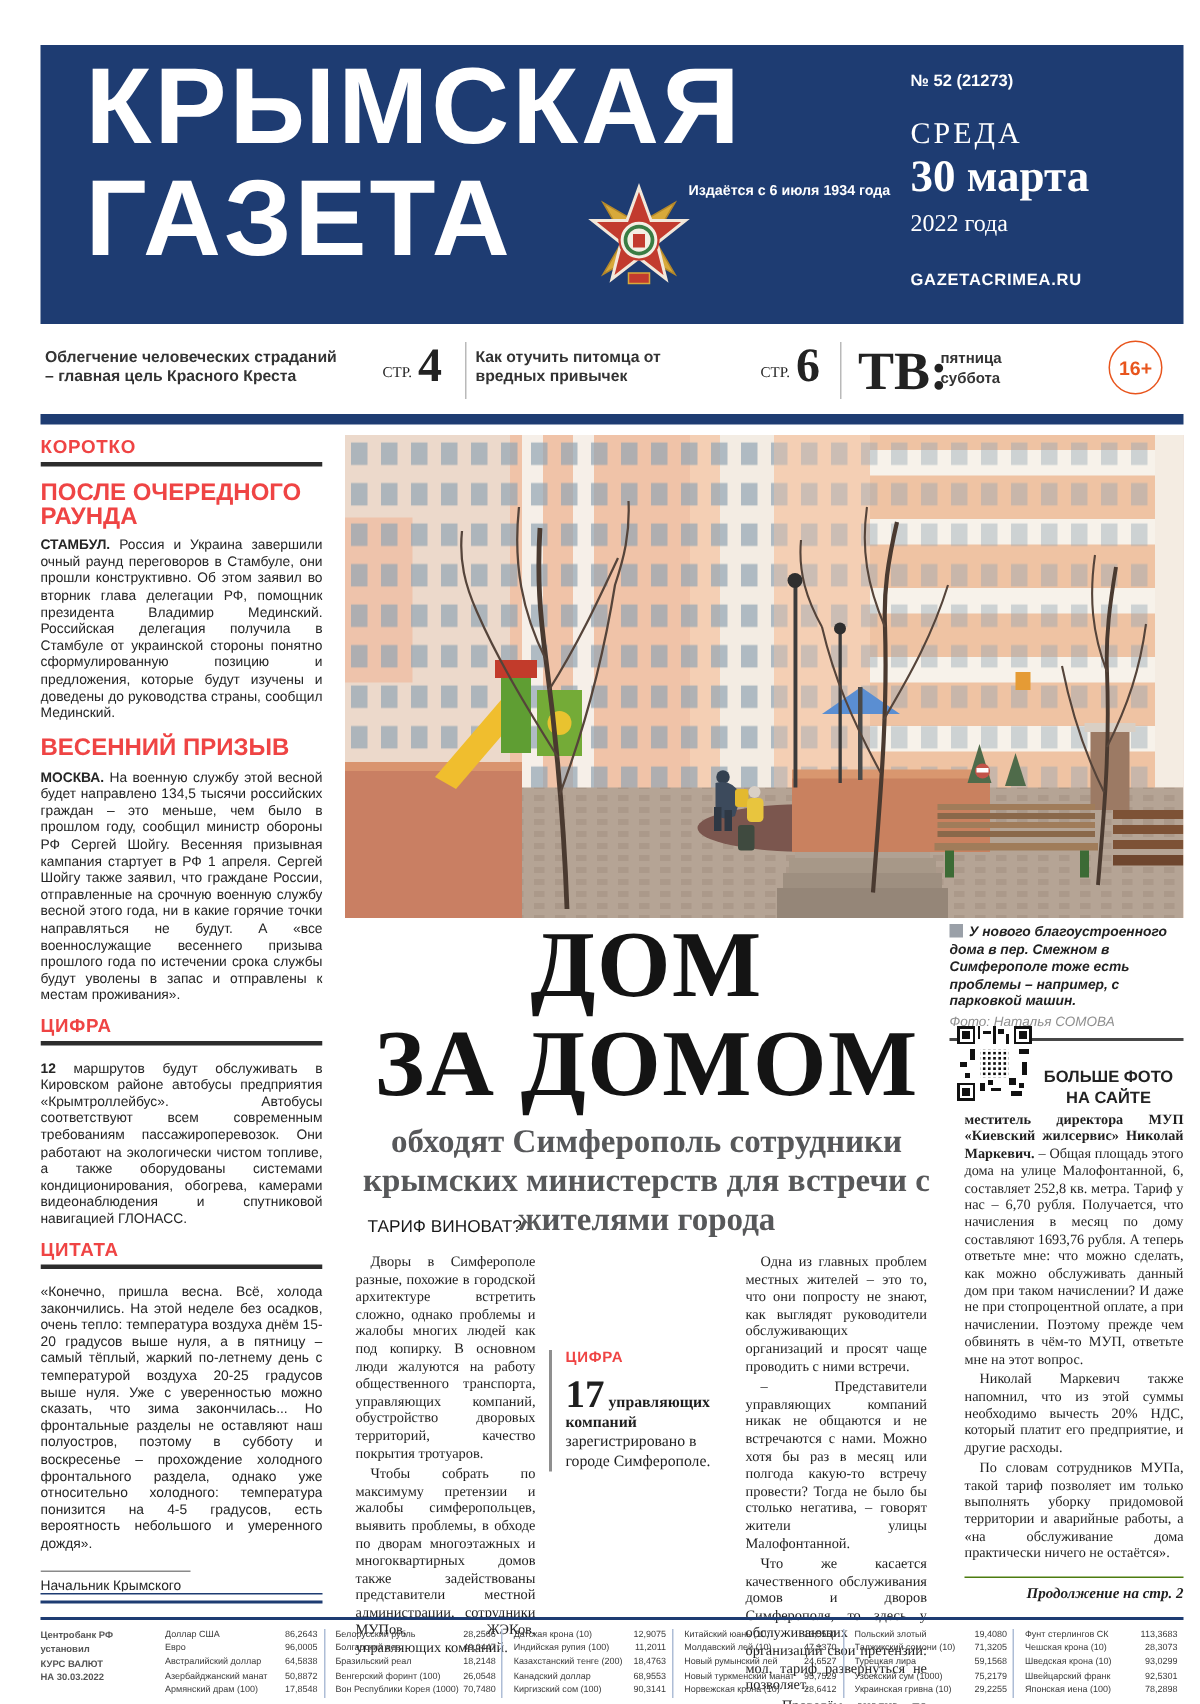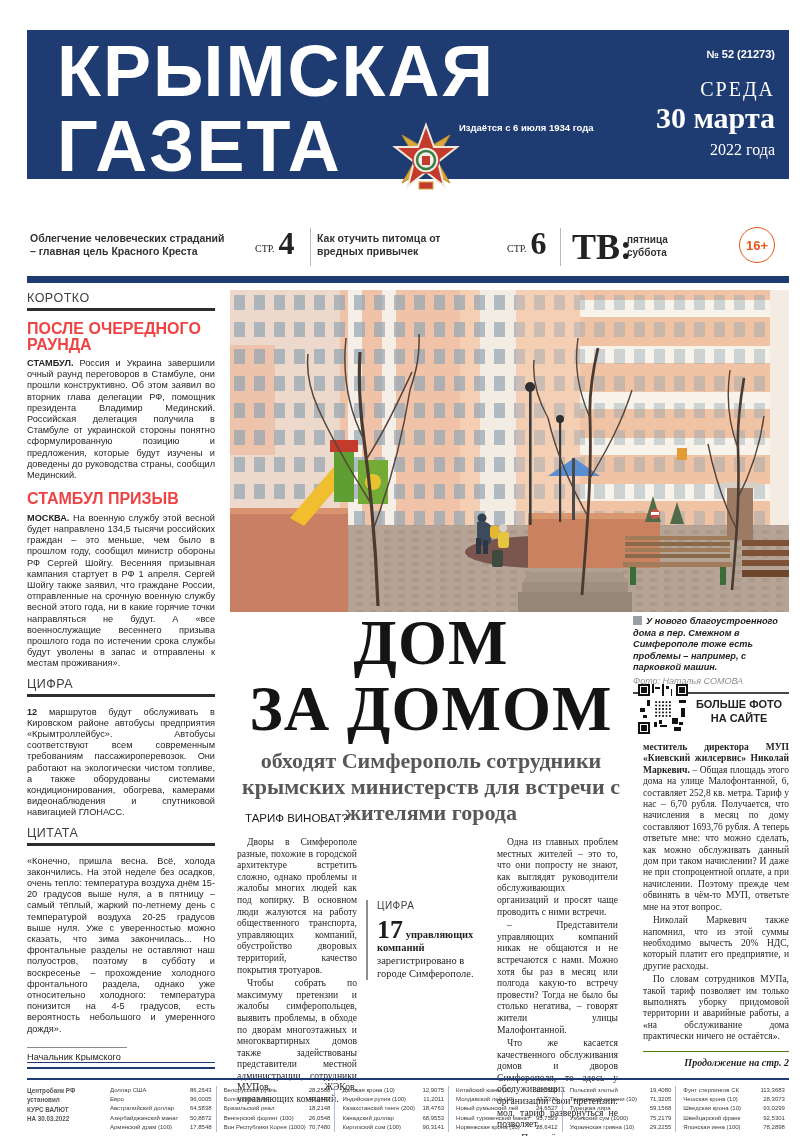--- a/index.html
+++ b/index.html
@@ -1,24 +1,24 @@
 <!DOCTYPE html>
 <html><head>
 <meta charset="utf-8">
 <style>
   html,body { margin:0; padding:0; background:#ffffff; }
   .page { position:relative; width:800px; height:1136px; background:#fff; overflow:hidden;
           font-family:"Liberation Sans", sans-serif; color:#222; }
 
   
-  .masthead { position:absolute; left:27px; top:30px; width:762px; height:149px; background:#1e3c72; color:#fff; }
+  .masthead { position:absolute; left:27px; top:30px; width:762px; height:186px; background:#1e3c72; color:#fff; }
   .mast-title { position:absolute; left:30px; top:4px; font-weight:bold; font-size:72px; line-height:75px;
                 letter-spacing:2px; color:#fff; font-family:"Liberation Sans",sans-serif; }
   .mast-since { position:absolute; left:432px; top:92px; font-size:9.5px; font-weight:bold; }
-  .mast-right { position:absolute; right:14px; top:18px; width:158px; text-align:right; }
+  .mast-right { position:absolute; right:24px; top:18px; width:158px; text-align:left; }
   .mast-issue { font-size:11px; font-weight:bold; }
   .mast-day { font-family:"Liberation Serif",serif; font-size:20px; letter-spacing:2px; margin-top:18px; }
   .mast-date { font-family:"Liberation Serif",serif; font-size:30px; font-weight:bold; margin-top:0; }
   .mast-year { font-family:"Liberation Serif",serif; font-size:16px; margin-top:6px; }
   .mast-site { font-size:11px; font-weight:bold; margin-top:22px; letter-spacing:.5px; }
   .emblem { position:absolute; left:364px; top:90px; }
 
   
   .teaser-bar { position:absolute; left:27px; top:224px; width:762px; height:48px; }
   .teaser-text { position:absolute; top:8px; font-size:10.5px; font-weight:bold; color:#333; line-height:13px; }
@@ -31,39 +31,39 @@
   .tease-div { position:absolute; top:4px; width:1px; height:38px; background:#b9b9b9; }
   .td1 { left:283px; } .td2 { left:533px; }
   .tv-label { position:absolute; left:545px; top:2px; font-family:"Liberation Serif",serif; font-size:36px; font-weight:bold; color:#222; }
   .tv-days { position:absolute; left:600px; top:9px; font-size:10px; font-weight:bold; color:#333; line-height:13px; }
   .age-badge { position:absolute; right:14px; top:3px; width:34px; height:34px; border:1.6px solid #e8551d; border-radius:50%;
                color:#e8551d; font-weight:bold; font-size:13px; display:flex; align-items:center; justify-content:center; }
   .blue-bar { position:absolute; left:27px; top:276px; width:762px; height:7px; background:#1e3c72; }
 
   
   .sidebar { position:absolute; left:27px; top:291px; width:188px; height:770px; overflow:hidden; }
-  .kicker { color:#404040; font-weight:normal; font-size:12.5px; letter-spacing:.5px; }
+  .kicker { color:#ef4444; font-weight:bold; font-size:12.5px; letter-spacing:.5px; }
   .kicker-rule { height:3px; background:#2d2d2d; margin:3px 0 10px; }
   .sb-h { font-size:16px; font-weight:bold; line-height:15.5px; color:#ef4444; margin:10px 0 6px; }
   .sb-text { font-size:9.2px; line-height:11.2px; text-align:justify; color:#252525; margin:0 0 7px; }
   .sb-text .lead { font-weight:bold; }
   .sig { margin-top:12px; border-top:1px solid #8a8a8a; width:100px; padding-top:4px;
          font-size:9.2px; line-height:11.5px; color:#252525; }
   .sidebar-endrule { position:absolute; left:27px; top:1062px; width:188px; height:4px;
                      border-top:1px solid #1e3c72; border-bottom:2px solid #1e3c72; }
 
   
   .photo { position:absolute; left:230px; top:290px; width:559px; height:322px; overflow:hidden; background:#e9d3c2; }
 
   
   .fig-caption { position:absolute; left:633px; top:616px; width:156px; font-size:9.2px; font-weight:bold;
                  line-height:11.5px; color:#222; border-bottom:2px solid #474747; padding-bottom:5px;font-style:italic; }
   .cap-marker { display:inline-block; width:9px; height:9px; background:#9aa0a8; margin-right:4px; vertical-align:-1px; }
   .fig-credit { font-weight:normal; color:#8f8f8f; font-size:9px; margin-top:2px; }
-  .qr-block { position:absolute; left:638px; top:684px; width:152px; display:flex; align-items:center; gap:0; }
+  .qr-block { position:absolute; left:638px; top:684px; width:152px; display:flex; align-items:flex-end; gap:0; }
   .qr-label { font-size:11px; font-weight:bold; color:#222; line-height:14px; text-align:center; flex:1; }
 
   
   .headline { position:absolute; left:230px; top:610px; width:402px; text-align:center;
               font-family:"Liberation Serif",serif; font-weight:bold; color:#141414; }
   .hl { font-size:63px; line-height:66px; letter-spacing:1px; }
   .subheadline { position:absolute; left:230px; top:748px; width:402px; text-align:center;
                  font-family:"Liberation Serif",serif; font-weight:bold; font-size:22px; line-height:26px; color:#57585a; }
 
   
@@ -145,21 +145,21 @@
   </div>
   <div class="blue-bar"></div>
 
   <div class="sidebar">
     <div class="kicker">КОРОТКО</div>
     <div class="kicker-rule"></div>
 
     <div class="sb-h">ПОСЛЕ ОЧЕРЕДНОГО РАУНДА</div>
     <p class="sb-text"><span class="lead">СТАМБУЛ.</span> <span>Россия и Украина завершили очный раунд переговоров в Стамбуле, они прошли конструктивно. Об этом заявил во вторник глава делегации РФ, помощник президента Владимир Мединский. Российская делегация получила в Стамбуле от украинской стороны понятно сформулированную позицию и предложения, которые будут изучены и доведены до руководства страны, сообщил Мединский.</span></p>
 
-    <div class="sb-h">СТАМБУЛ ПРИЗЫВ</div>
+    <div class="sb-h">ВЕСЕННИЙ ПРИЗЫВ</div>
     <p class="sb-text"><span class="lead">МОСКВА.</span> <span>На военную службу этой весной будет направлено 134,5 тысячи российских граждан – это меньше, чем было в прошлом году, сообщил министр обороны РФ Сергей Шойгу. Весенняя призывная кампания стартует в РФ 1 апреля. Сергей Шойгу также заявил, что граждане России, отправленные на срочную военную службу весной этого года, ни в какие горячие точки направляться не будут. А «все военнослужащие весеннего призыва прошлого года по истечении срока службы будут уволены в запас и отправлены к местам проживания».</span></p>
 
     <div class="kicker" style="margin-top:6px">ЦИФРА</div>
     <div class="kicker-rule"></div>
     <p class="sb-text"><span class="lead">12</span> <span>маршрутов будут обслуживать в Кировском районе автобусы предприятия «Крымтроллейбус». Автобусы соответствуют всем современным требованиям пассажироперевозок. Они работают на экологически чистом топливе, а также оборудованы системами кондиционирования, обогрева, камерами видеонаблюдения и спутниковой навигацией ГЛОНАСС.</span></p>
 
     <div class="kicker" style="margin-top:6px">ЦИТАТА</div>
     <div class="kicker-rule"></div>
     <p class="sb-text">«Конечно, пришла весна. Всё, холода закончились. На этой неделе без осадков, очень тепло: температура воздуха днём 15-20 градусов выше нуля, а в пятницу – самый тёплый, жаркий по-летнему день с температурой воздуха 20-25 градусов выше нуля. Уже с уверенностью можно сказать, что зима закончилась... Но фронтальные разделы не оставляют наш полуостров, поэтому в субботу и воскресенье – прохождение холодного фронтального раздела, однако уже относительно холодного: температура понизится на 4-5 градусов, есть вероятность небольшого и умеренного дождя».</p>
     <div class="sig">

